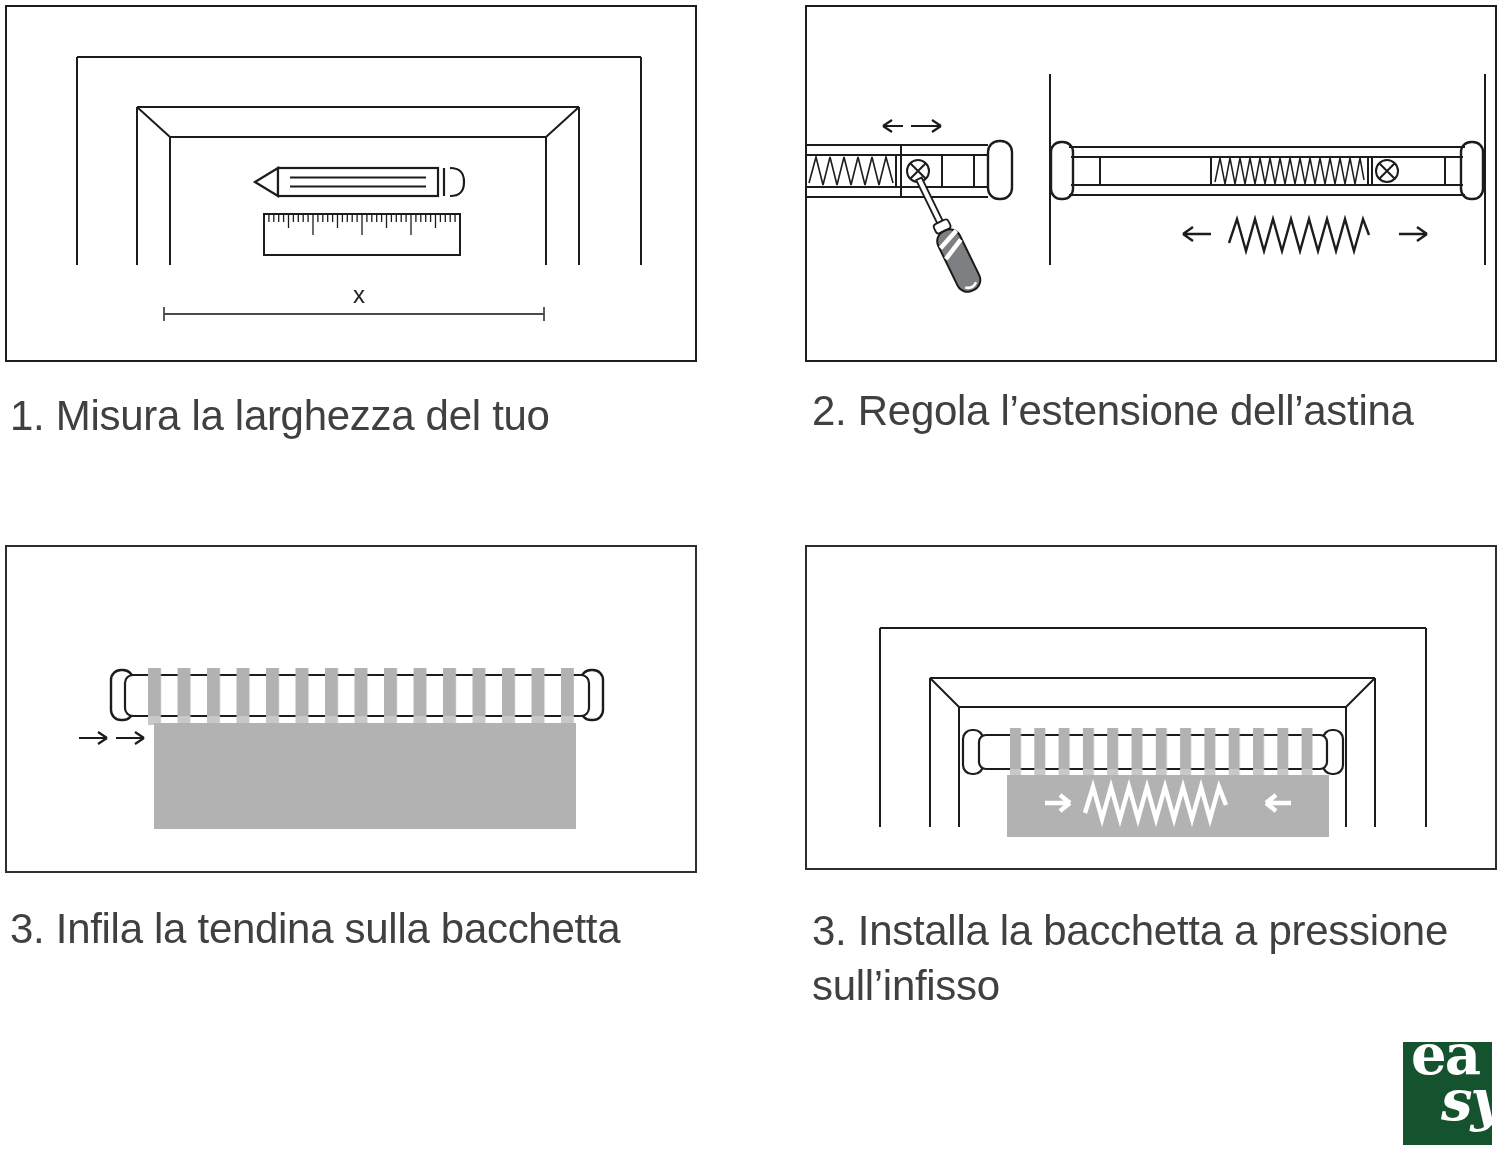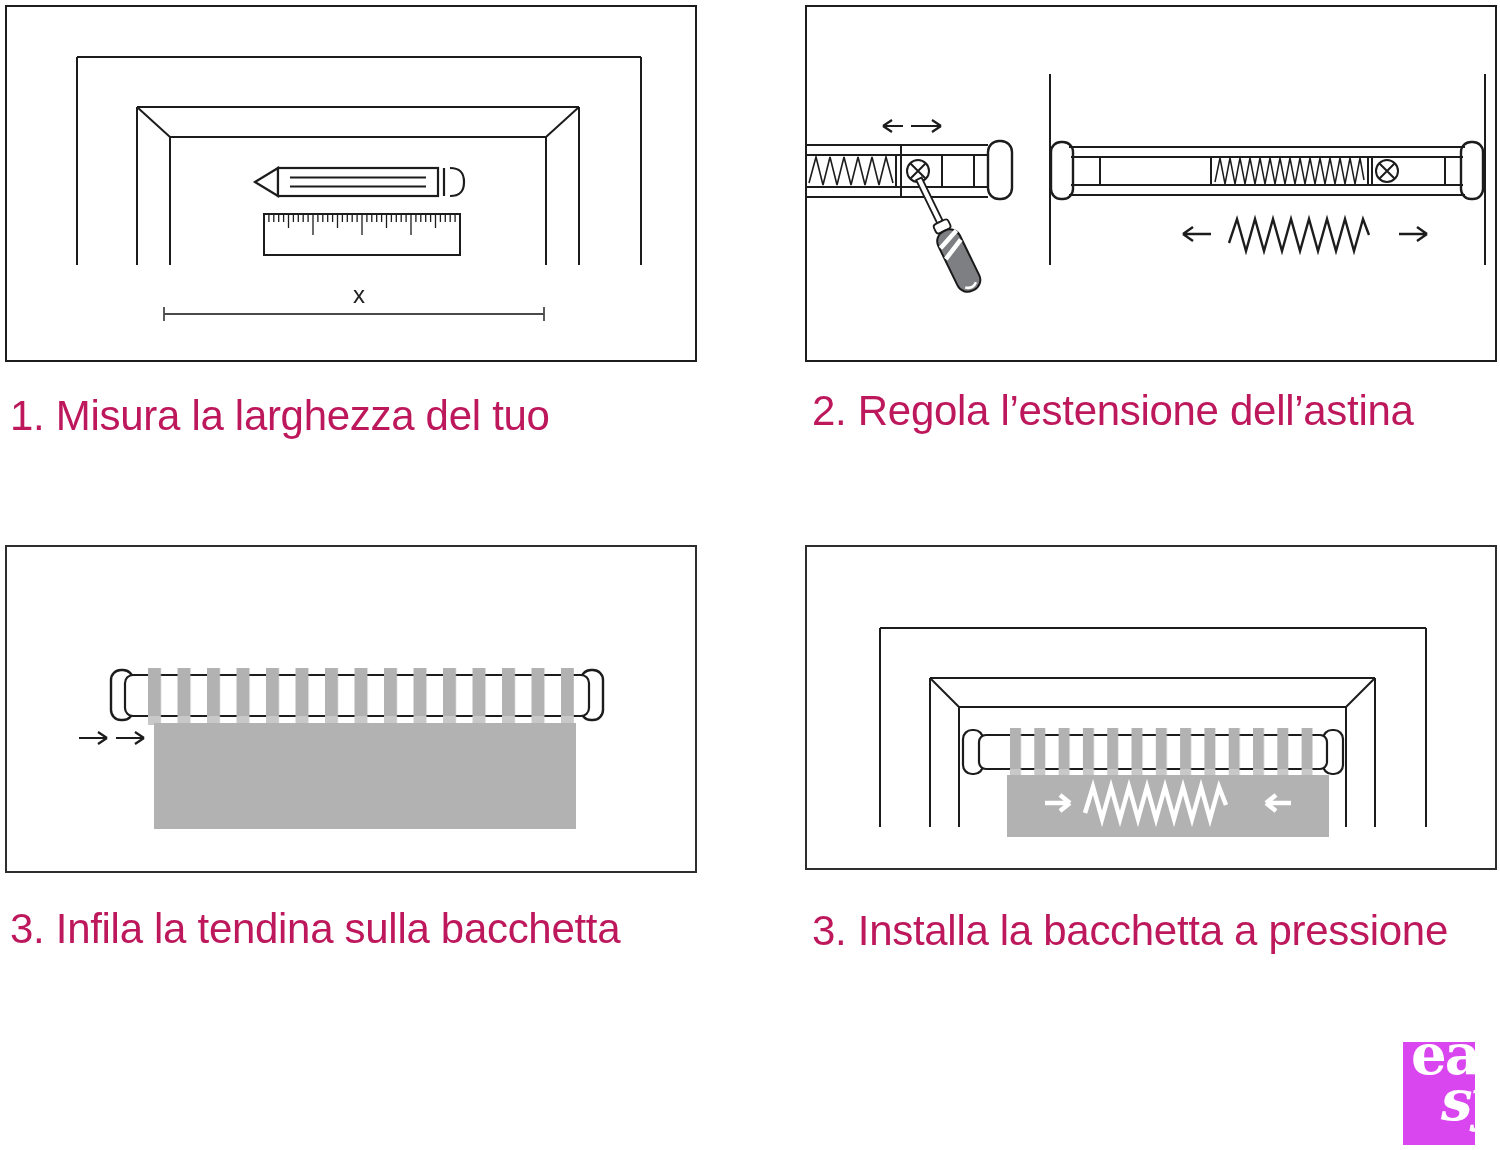--- a/index.html
+++ b/index.html
@@ -2,24 +2,24 @@
 <html><head>
 <meta charset="utf-8">
 <style>
   html,body{margin:0;padding:0;background:#ffffff;}
   .sheet{position:relative;width:1500px;height:1150px;background:#ffffff;overflow:hidden;
          font-family:"Liberation Sans",sans-serif;}
   .panel{position:absolute;background:#ffffff;box-sizing:border-box;margin:0;}
   .panel.row1{border:2px solid #1d1d1d;}
   .panel.row2{border:2px solid #2e2e2e;}
   .panel svg{display:block;width:100%;height:100%;}
-  .caption{position:absolute;margin:0;color:#be185d;font-size:42px;line-height:55px;
+  .caption{position:absolute;margin:0;color:#404040;font-size:42px;line-height:55px;
            font-weight:400;letter-spacing:-0.3px;}
   .cap-line{display:block;white-space:nowrap;}
-  .logo{position:absolute;left:1403px;top:1042px;width:72px;height:103px;background:#d946ef;
+  .logo{position:absolute;left:1403px;top:1042px;width:89px;height:103px;background:#14532d;
         overflow:visible;}
   .logo span{position:absolute;color:#ffffff;font-family:"DejaVu Serif",serif;font-weight:700;
              font-size:56px;line-height:1;letter-spacing:-2px;}
   .logo .l1{left:8px;top:-16px;}
   .logo .l2{left:38px;top:30px;font-style:italic;}
 </style>
 </head>
 <body>
 
 <div class="sheet">
@@ -146,20 +146,21 @@
       <rect x="200" y="228" width="322" height="62" fill="#b2b2b2"></rect>
       <g stroke="#ffffff" fill="none" stroke-width="4.5">
         <polyline points="278,266 286,240 295,272 304,240 313,272 322,240 331,272 340,240 349,272 358,240 367,272 376,240 385,272 394,240 403,272 412,240 419,258"></polyline>
         <path d="M238,256 H263 M263,256 L253,248 M263,256 L253,264"></path>
         <path d="M484,256 H459 M459,256 L469,248 M459,256 L469,264"></path>
       </g>
     </svg>
   </figure>
   <p class="caption" style="left:812px;top:903px;">
     <span class="cap-line">3. Installa la bacchetta a pressione</span>
+    <span class="cap-line">sull’infisso</span>
   </p>
 
   <div class="logo">
     <span class="l1">ea</span>
     <span class="l2">sy</span>
   </div>
 
 </div>
 
 </body></html>

